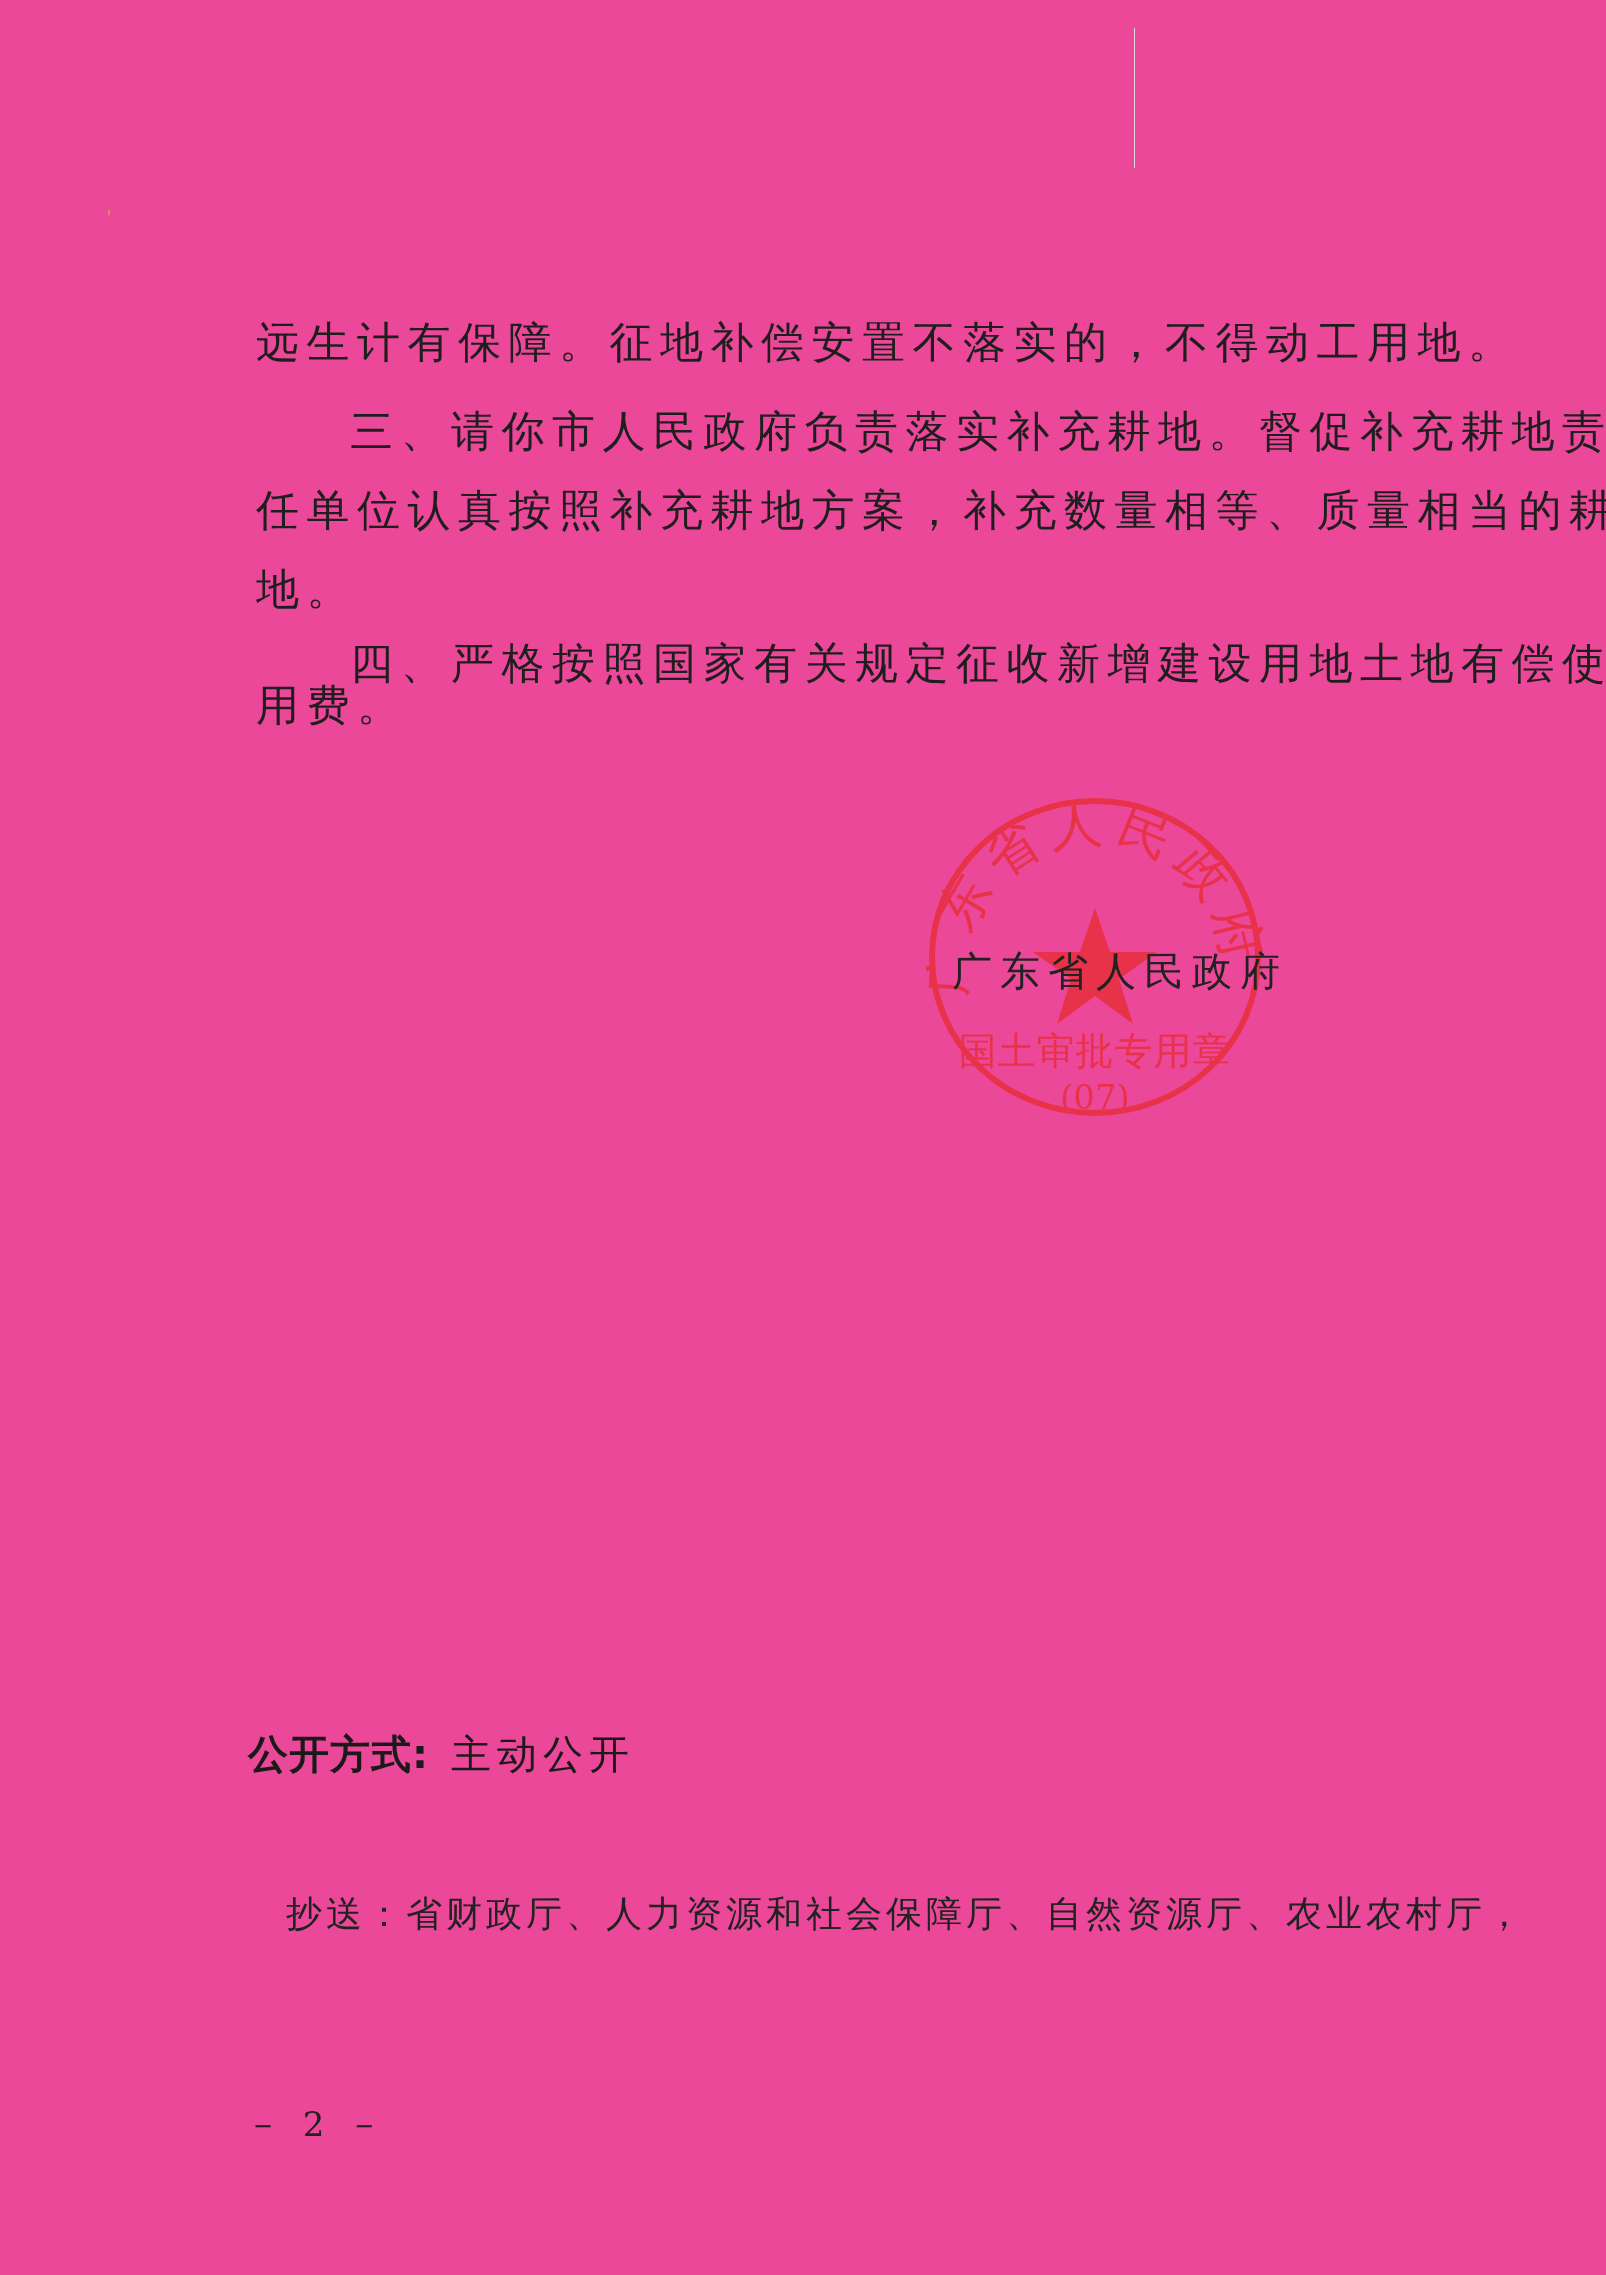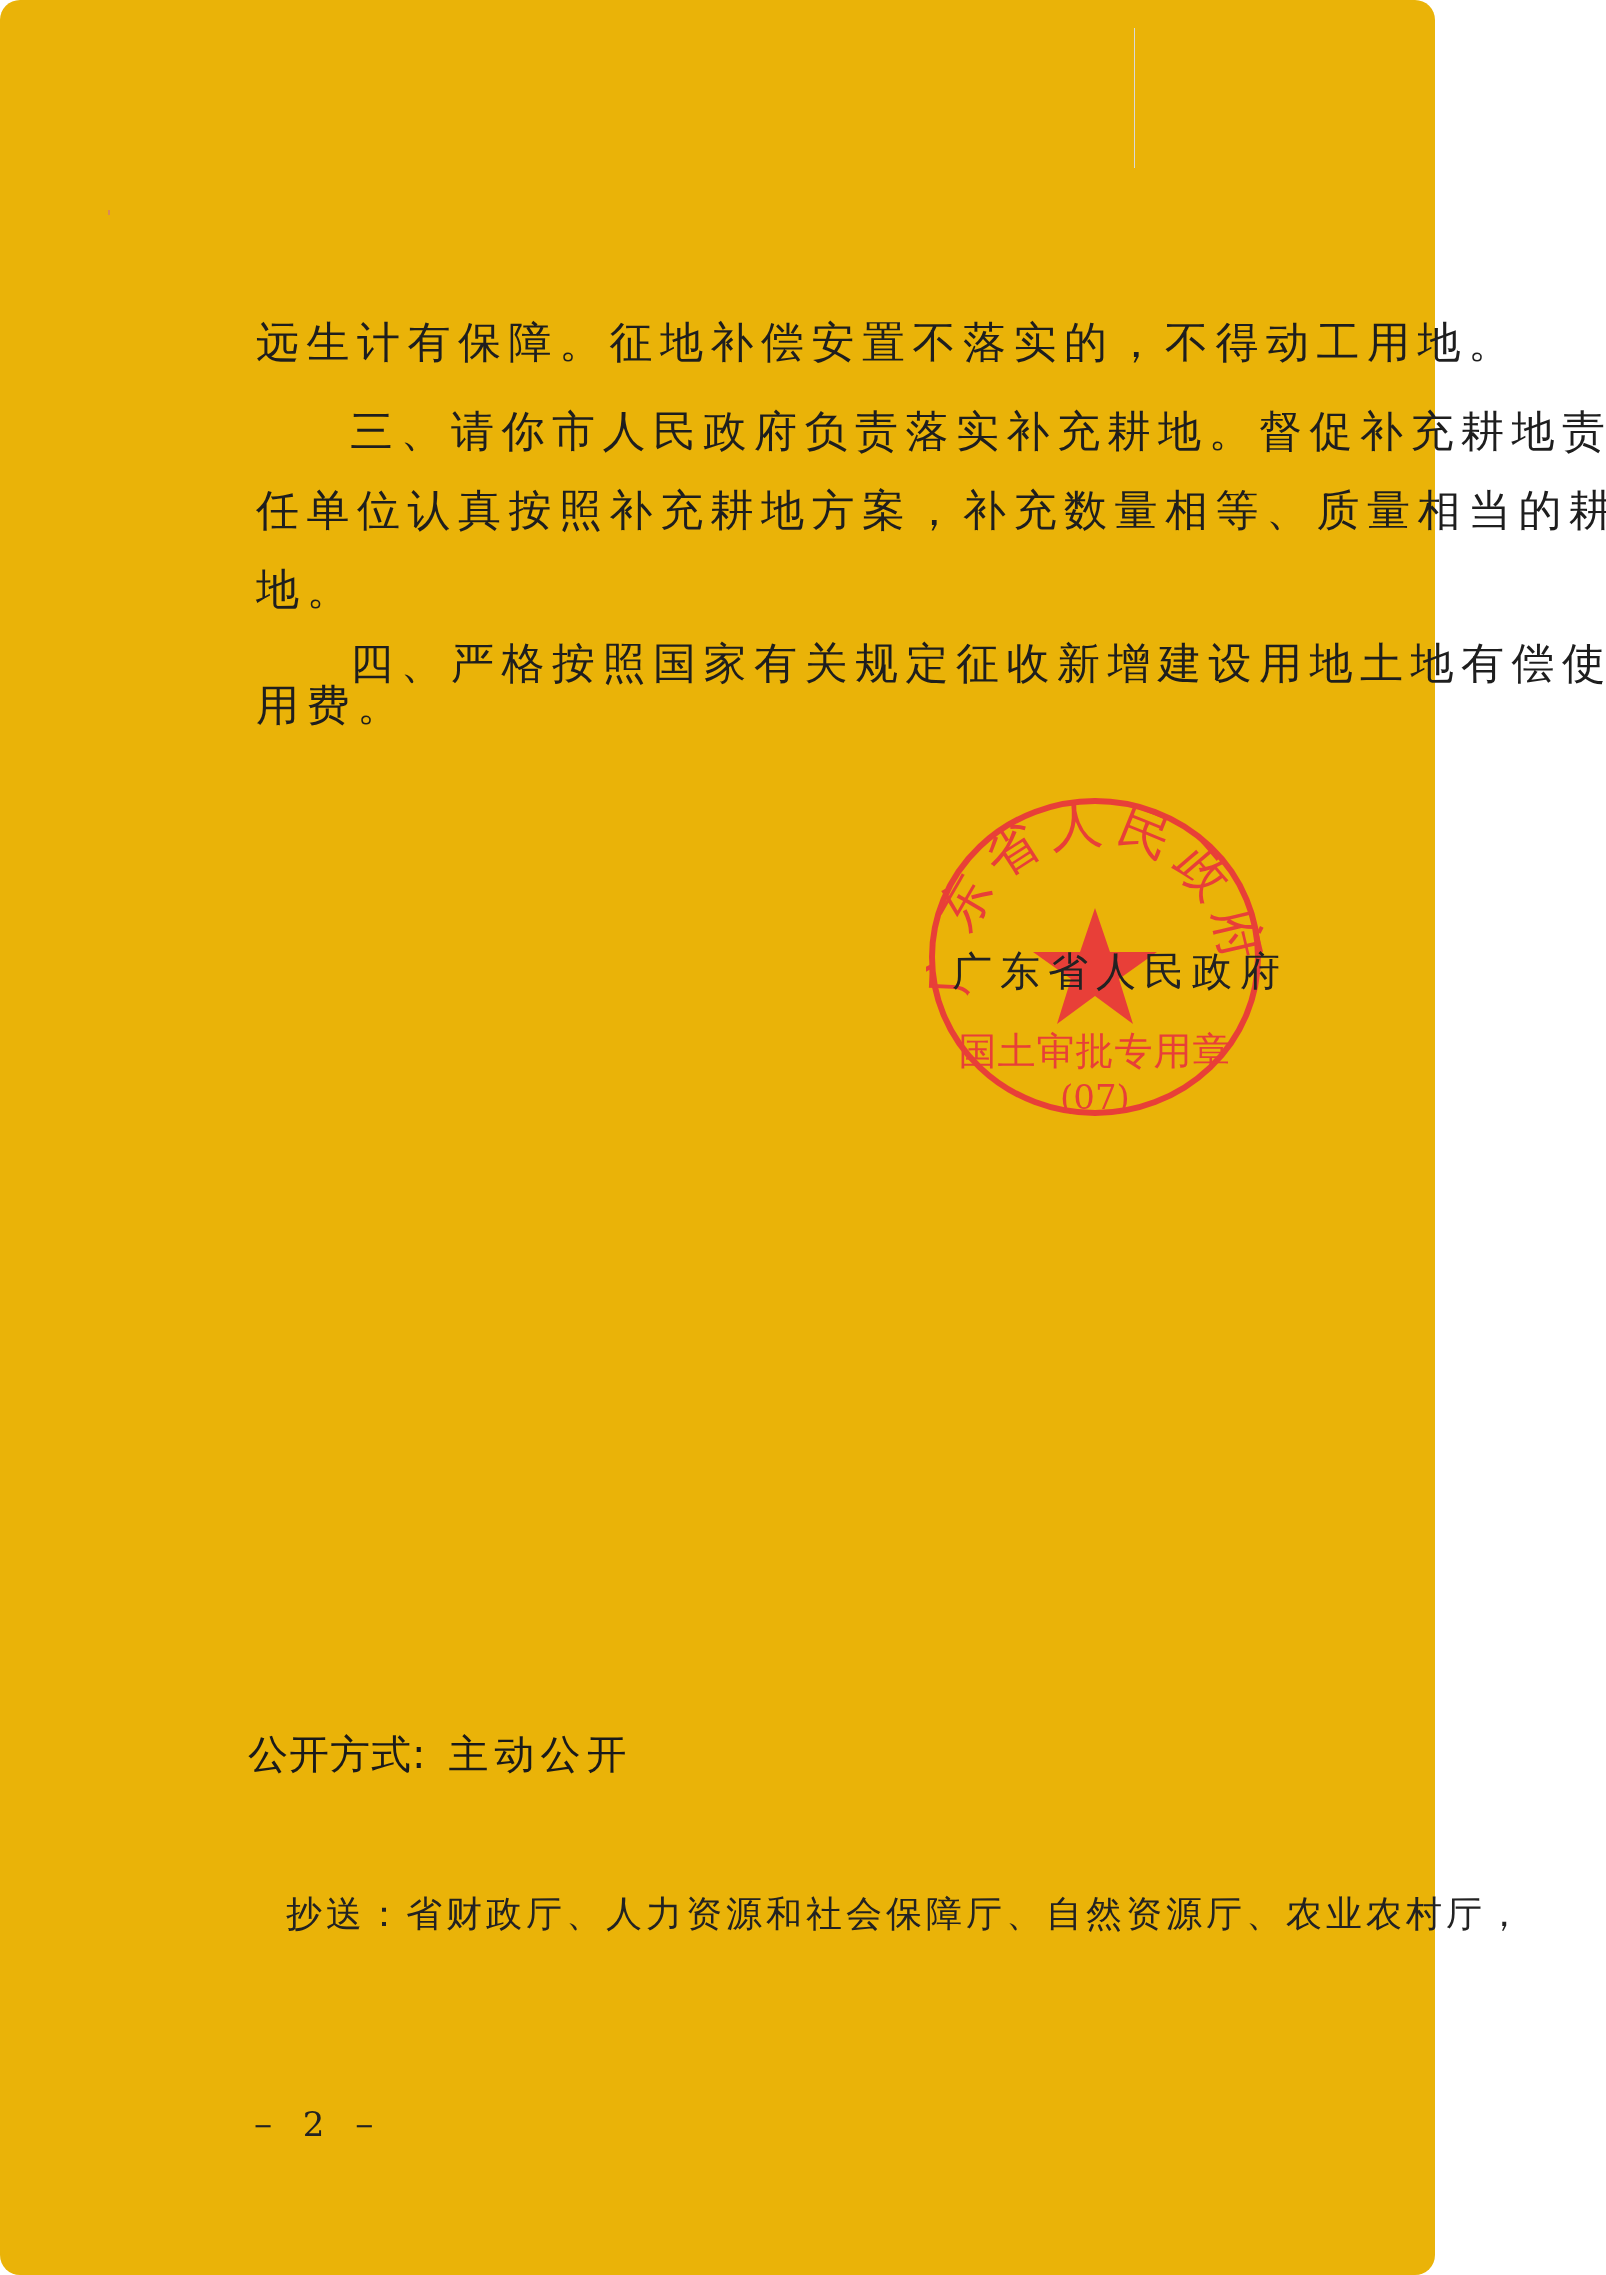--- a/index.html
+++ b/index.html
@@ -11,24 +11,23 @@
       width: 1606px;
       height: 2275px;
       position: relative;
       overflow: hidden;
       font-family: "DejaVu Sans", "Liberation Sans", sans-serif;
       color: #1a1a1a;
     }
     .page {
       position: absolute;
       left: 0; top: 0;
-      width: 1435px;
+      width: 1606px;
       height: 2275px;
-      background: #eab308;
-      border-radius: 20px;
+      background: #ec4899;
     }
     .fold-line {
       position: absolute;
       left: 1134px;
       top: 28px;
       width: 1px;
       height: 140px;
       background: #d8d8d8;
     }
     .speck {
@@ -88,21 +87,21 @@
     .stamp svg { width: 100%; height: 100%; }
 
     .disclosure {
       position: absolute;
       left: 248px;
       top: 1727px;
       font-size: 40px;
       white-space: nowrap;
       color: #1a1a1a;
     }
-    .disclosure .label { font-weight: normal; letter-spacing: 1px; }
+    .disclosure .label { font-weight: bold; letter-spacing: 1px; }
     .disclosure .value { margin-left: 22px; letter-spacing: 6px; }
 
     .cc-line {
       position: absolute;
       font-size: 36px;
       letter-spacing: 4px;
       white-space: nowrap;
       color: #222;
     }
     .cc1 { left: 286px; top: 1890px; }

